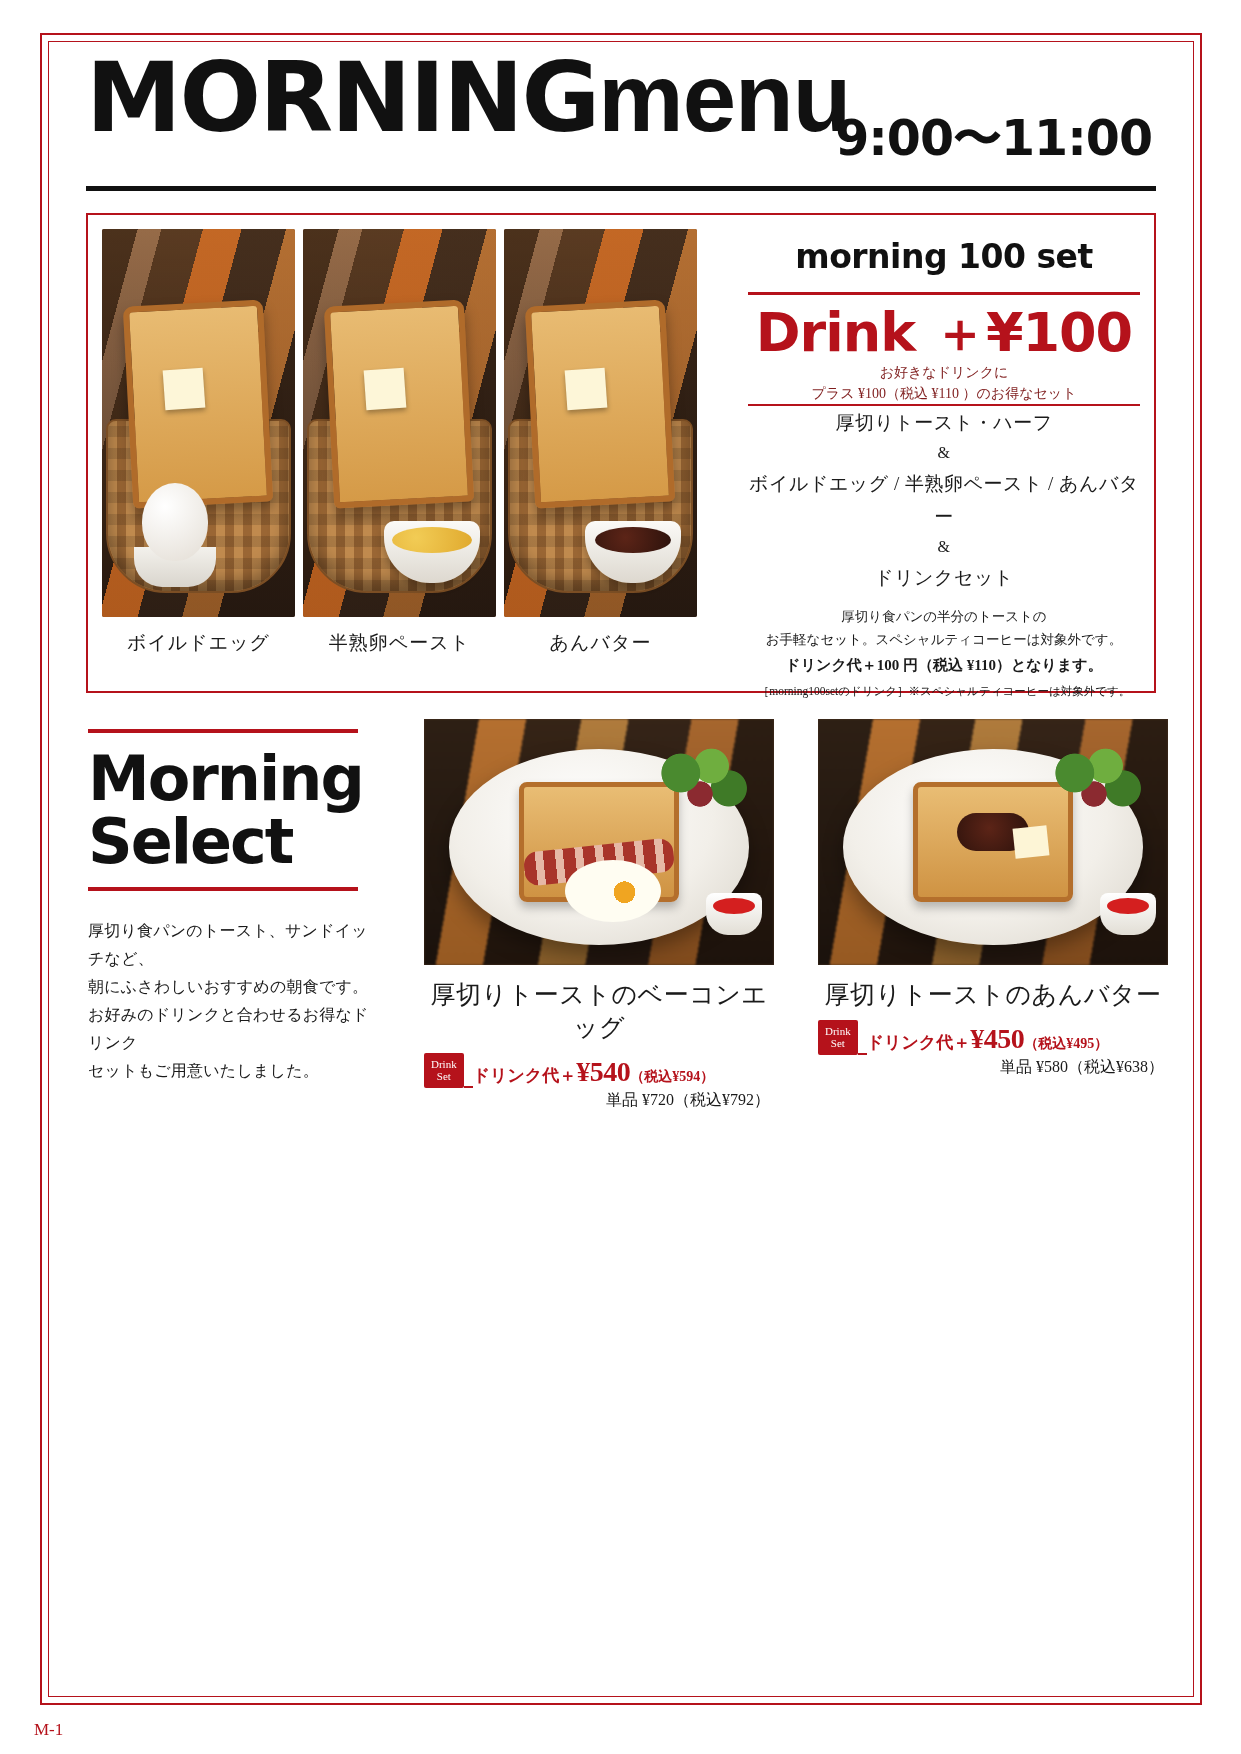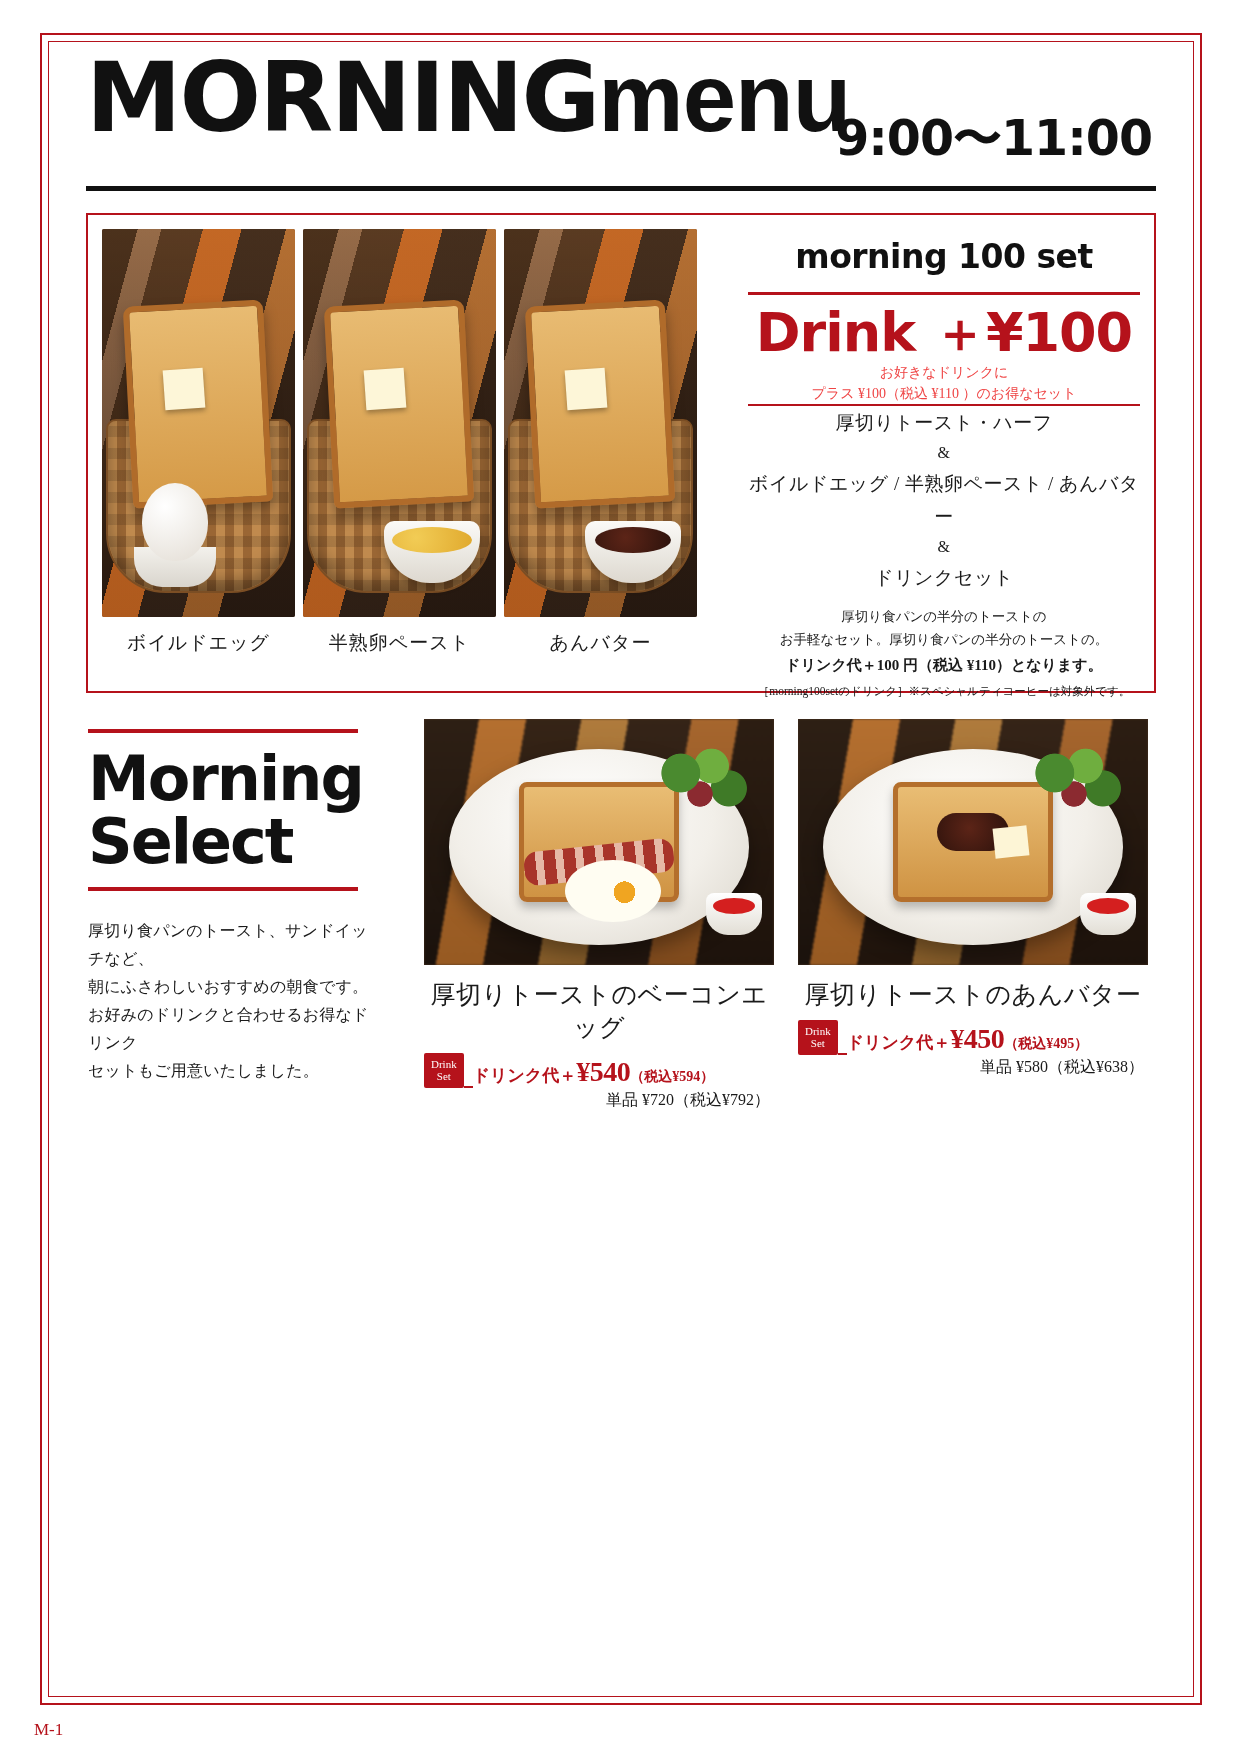--- a/index.html
+++ b/index.html
@@ -196,21 +196,21 @@
   .set100-drink {
     font-family: "DejaVu Sans", sans-serif;
     font-weight: bold;
     font-size: 54px;
     letter-spacing: -1px;
     color: #b5121b;
     margin-top: 10px;
     line-height: 1.05;
   }
   .set100-sub1, .set100-sub2 {
-    color: #ef4444;
+    color: #7f1d1d;
     font-size: 14px;
     font-family: "Liberation Serif", serif;
     line-height: 1.5;
   }
   .set100-sub2 { padding-bottom: 0; border-bottom: 2px solid #b5121b; }
   .set100-lines {
     font-family: "Liberation Serif", serif;
     font-size: 19px;
     line-height: 1.75;
     letter-spacing: 0.5px;
@@ -253,21 +253,21 @@
     line-height: 1.75;
     margin-top: 26px;
     letter-spacing: 0.2px;
   }
 
   .grid {
     position: absolute;
     left: 338px; top: 0;
     width: 732px;
   }
-  .grid-row { display: flex; gap: 24px; }
+  .grid-row { display: flex; gap: 44px; }
   .card { width: 350px; }
   .card-photo {
     width: 350px; height: 246px;
     position: relative;
     overflow: hidden;
     background: #4b3322;
   }
   .card-photo .pbg {
     position: absolute; inset: 0;
     background:
@@ -457,21 +457,21 @@
         <div class="set100-sub2">プラス ¥100（税込 ¥110 ）のお得なセット</div>
         <div class="set100-lines">
           <div>厚切りトースト・ハーフ</div>
           <div class="amp">&amp;</div>
           <div>ボイルドエッグ / 半熟卵ペースト / あんバター</div>
           <div class="amp">&amp;</div>
           <div>ドリンクセット</div>
         </div>
         <div class="set100-note">
           <div>厚切り食パンの半分のトーストの</div>
-          <div>お手軽なセット。厚切り食パンの半分のトーストの。</div>
+          <div>お手軽なセット。スペシャルティコーヒーは対象外です。</div>
           <div class="bold">ドリンク代＋100 円（税込 ¥110）となります。</div>
         </div>
         <div class="set100-foot">［morning100setのドリンク］※スペシャルティコーヒーは対象外です。</div>
       </div>
     </div>
 
     <div class="select-wrap">
 
       <div class="ms-head">
         <div class="ms-rule-top"></div>

